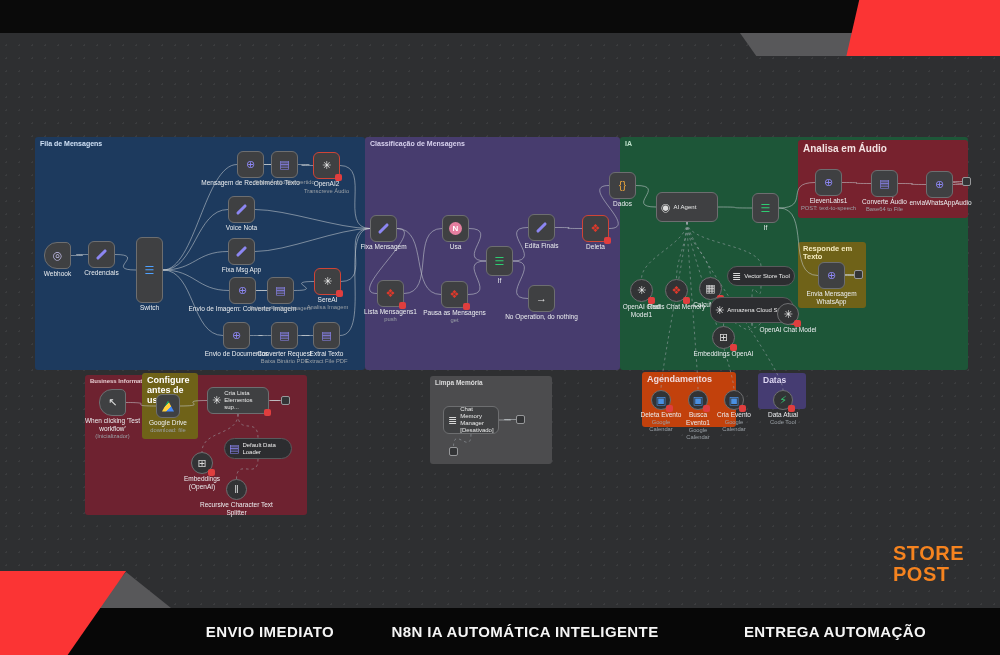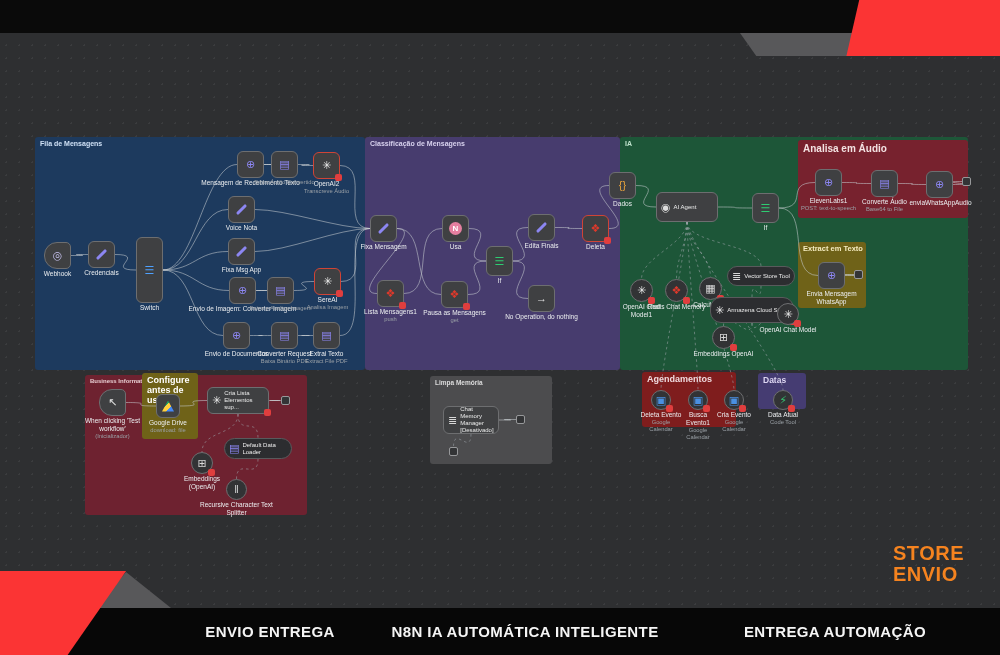--- a/index.html
+++ b/index.html
@@ -112,55 +112,55 @@
     <path d="M238,414 C238,436 202,430 202,452" fill="none" stroke="#9fa6ab" stroke-width="1" stroke-opacity="0.55" stroke-dasharray="2.5,3"></path>
     <path d="M238,414 C238,436 258,416 258,438" fill="none" stroke="#9fa6ab" stroke-width="1" stroke-opacity="0.55" stroke-dasharray="2.5,3"></path>
     <path d="M258,459 C258,481 236.5,457 236.5,479" fill="none" stroke="#9fa6ab" stroke-width="1" stroke-opacity="0.55" stroke-dasharray="2.5,3"></path>
     <path d="M471,434 C471,456 453.5,425 453.5,447" fill="none" stroke="#9fa6ab" stroke-width="1" stroke-opacity="0.55" stroke-dasharray="2.5,3"></path>
   </svg>
 
 <div id="footerbar"></div>
 <div id="bl-gray"></div>
 <div id="bl-red"></div>
 
-<span class="fitem" style="left:155px;width:230px;">ENVIO ENTREGA</span>
+<span class="fitem" style="left:155px;width:230px;">ENVIO IMEDIATO</span>
 <span class="fitem" style="left:370px;width:310px;">N8N IA AUTOMÁTICA INTELIGENTE</span>
 <span class="fitem" style="left:715px;width:240px;">ENTREGA AUTOMAÇÃO</span>
 
 <div id="logo">
   <div>STORE</div>
-  <div>ENVIO</div>
+  <div>POST</div>
 </div>
 
 <div class="sec" style="left: 35px; top: 137px; width: 330px; height: 233px; background: rgb(29, 58, 94);">
     <div class="seclabel" style="color: rgb(207, 224, 245); font-size: 7px;">Fila de Mensagens</div>
   </div>
 <div class="sec" style="left: 365px; top: 137px; width: 255px; height: 233px; background: rgb(71, 60, 110);">
     <div class="seclabel" style="color: rgb(216, 210, 238); font-size: 7px;">Classificação de Mensagens</div>
   </div>
 <div class="sec" style="left: 620px; top: 137px; width: 348px; height: 233px; background: rgb(29, 86, 56);">
     <div class="seclabel" style="color: rgb(191, 227, 204); font-size: 7px;">IA</div>
   </div>
 <div class="sec" style="left: 798px; top: 140px; width: 170px; height: 78px; background: rgb(119, 34, 46);">
     <div class="seclabel" style="color: rgb(243, 226, 226); font-size: 10px;">Analisa em Áudio</div>
   </div>
 <div class="sec" style="left: 798px; top: 242px; width: 68px; height: 66px; background: rgb(111, 98, 24);">
-    <div class="seclabel" style="color: rgb(245, 236, 192); font-size: 7.5px;">Extract em Texto</div>
+    <div class="seclabel" style="color: rgb(245, 236, 192); font-size: 7.5px;">Responde em Texto</div>
   </div>
 <div class="sec" style="left: 85px; top: 375px; width: 222px; height: 140px; background: rgb(110, 34, 48);">
     <div class="seclabel" style="color: rgb(232, 205, 210); font-size: 6px;">Business Information</div>
   </div>
 <div class="sec" style="left: 142px; top: 373px; width: 56px; height: 66px; background: rgb(111, 98, 24);">
     <div class="seclabel" style="color: rgb(255, 255, 255); font-size: 9px;">Configure
 antes de usar</div>
   </div>
 <div class="sec" style="left: 430px; top: 376px; width: 122px; height: 88px; background: rgb(76, 76, 78);">
     <div class="seclabel" style="color: rgb(220, 220, 220); font-size: 6.5px;">Limpa Memória</div>
   </div>
-<div class="sec" style="left: 642px; top: 372px; width: 94px; height: 55px; background: #7f1d1d;">
+<div class="sec" style="left: 642px; top: 372px; width: 94px; height: 55px; background: #c2410c;">
     <div class="seclabel" style="color: rgb(240, 218, 222); font-size: 9px;">Agendamentos</div>
   </div>
 <div class="sec" style="left: 758px; top: 373px; width: 48px; height: 36px; background: rgb(69, 60, 114);">
     <div class="seclabel" style="color: rgb(221, 214, 242); font-size: 8.5px;">Datas</div>
   </div>
 <div class="node trigger " style="left: 44px; top: 242px; width: 27px; height: 27px;">
     <span class="icon" style="color: rgb(199, 194, 240);">◎</span>
     <div class="nlabel">
       <div>Webhook</div>
     </div>

